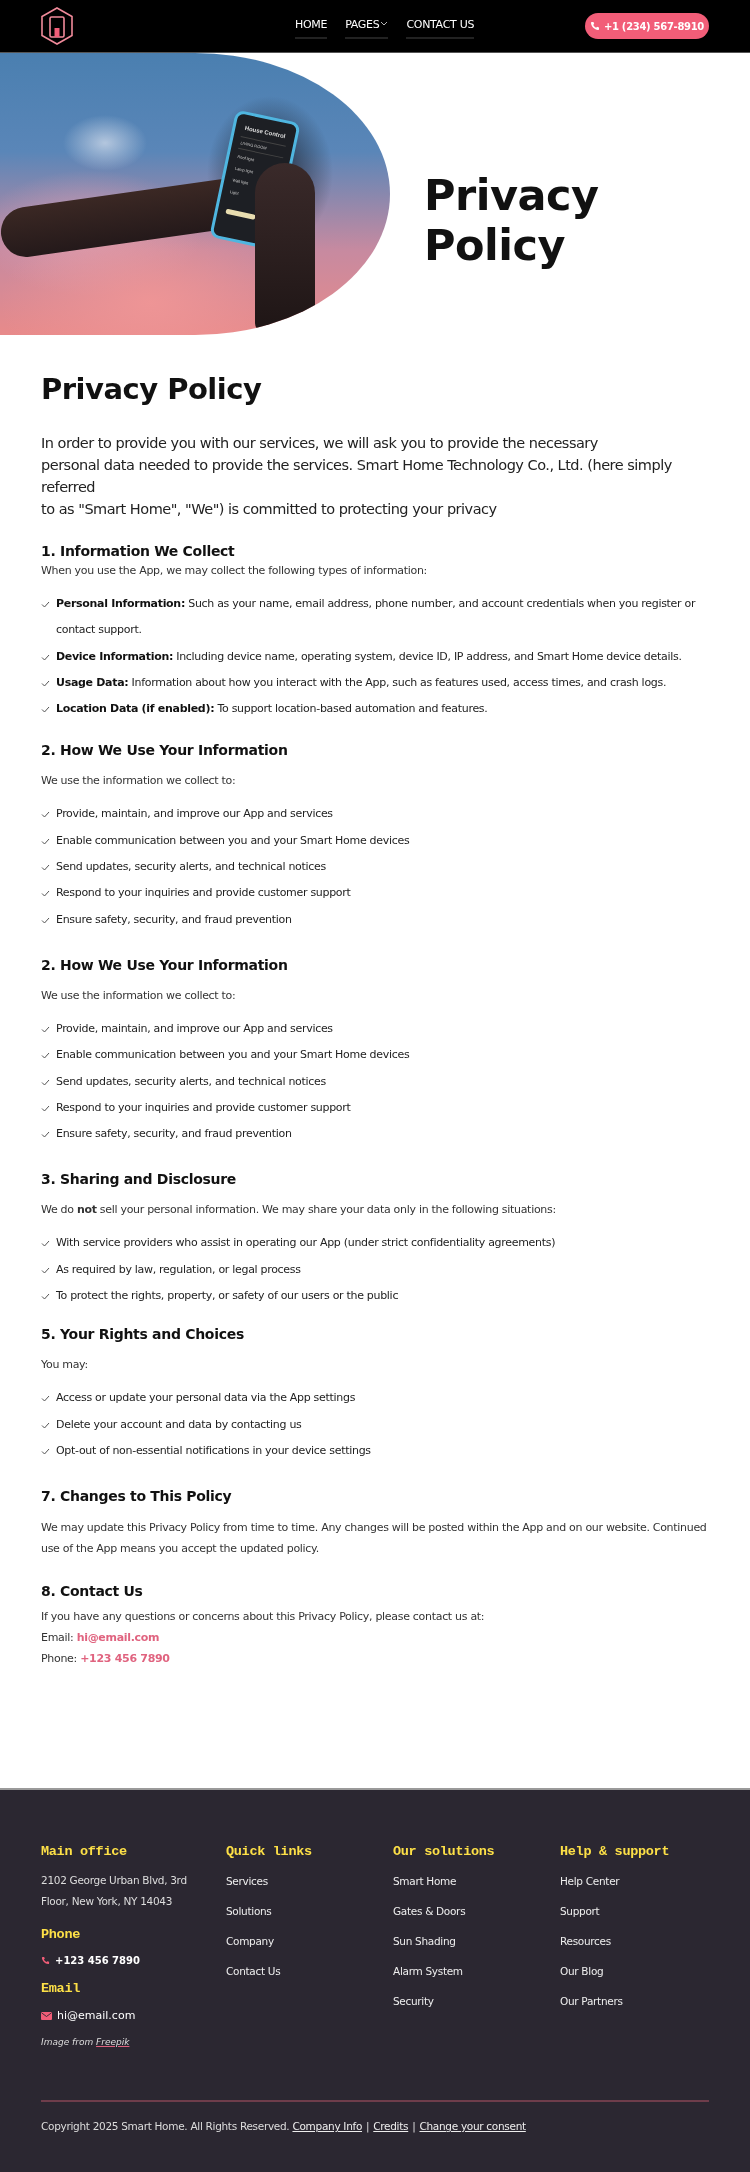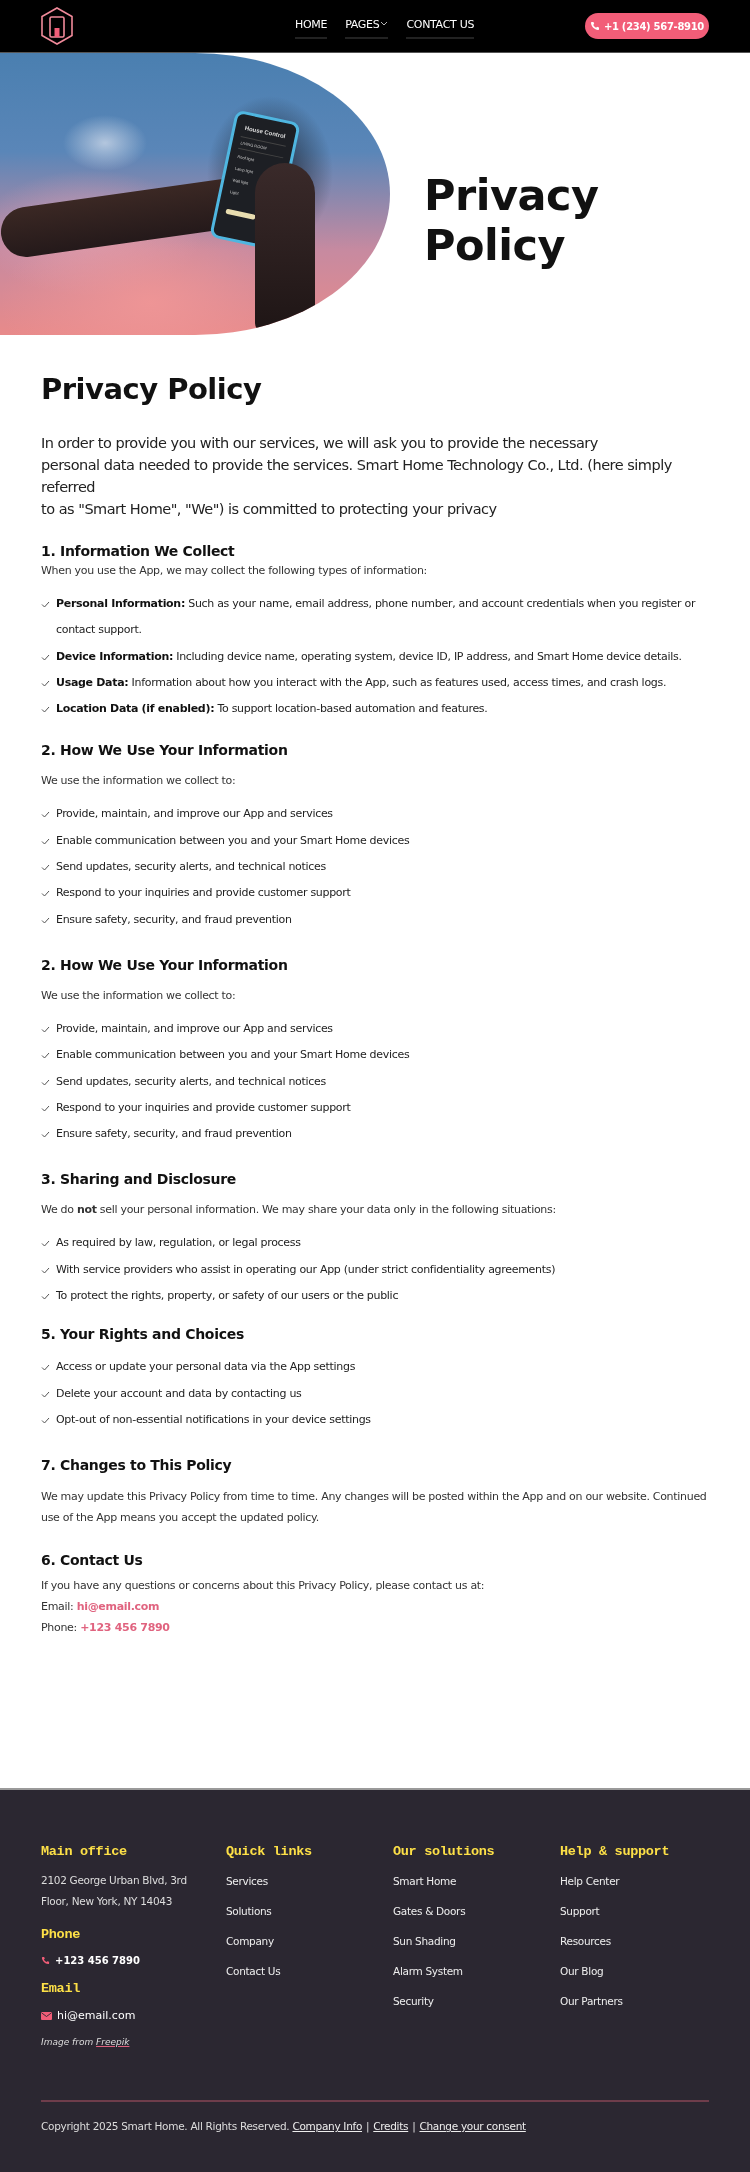--- a/index.html
+++ b/index.html
@@ -185,53 +185,54 @@
           </svg><span>Ensure safety, security, and fraud prevention</span></li>
     </ul>
   </div>
 
   <div class="sec" style="margin-top:22px">
     <h3 class="sec-h">3. Sharing and Disclosure</h3>
     <p class="sec-p" style="margin-top:11px"><span>We do </span><b>not</b><span> sell your personal information. We may share your data only in the following situations:</span></p>
     <ul class="sec-list" style="margin-top:10px">
       <li><svg class="check" viewBox="0 0 9 7">
             <polyline points="1,3.5 3.5,6 8,1" fill="none" stroke="#555" stroke-width="1"></polyline>
+          </svg><span>With service providers who assist in operating our App (under strict confidentiality agreements)</span></li>
+      <li><svg class="check" viewBox="0 0 9 7">
+            <polyline points="1,3.5 3.5,6 8,1" fill="none" stroke="#555" stroke-width="1"></polyline>
           </svg><span>As required by law, regulation, or legal process</span></li>
-      <li><svg class="check" viewBox="0 0 9 7">
-            <polyline points="1,3.5 3.5,6 8,1" fill="none" stroke="#555" stroke-width="1"></polyline>
-          </svg><span>With service providers who assist in operating our App (under strict confidentiality agreements)</span></li>
       <li><svg class="check" viewBox="0 0 9 7">
             <polyline points="1,3.5 3.5,6 8,1" fill="none" stroke="#555" stroke-width="1"></polyline>
           </svg><span>To protect the rights, property, or safety of our users or the public</span></li>
     </ul>
   </div>
 
   <div class="sec" style="margin-top:15px">
     <h3 class="sec-h">5. Your Rights and Choices</h3>
+    <p class="sec-p" style="margin-top:11px">You may:</p>
     <ul class="sec-list" style="margin-top:10px">
       <li><svg class="check" viewBox="0 0 9 7">
             <polyline points="1,3.5 3.5,6 8,1" fill="none" stroke="#555" stroke-width="1"></polyline>
           </svg><span>Access or update your personal data via the App settings</span></li>
       <li><svg class="check" viewBox="0 0 9 7">
             <polyline points="1,3.5 3.5,6 8,1" fill="none" stroke="#555" stroke-width="1"></polyline>
           </svg><span>Delete your account and data by contacting us</span></li>
       <li><svg class="check" viewBox="0 0 9 7">
             <polyline points="1,3.5 3.5,6 8,1" fill="none" stroke="#555" stroke-width="1"></polyline>
           </svg><span>Opt-out of non-essential notifications in your device settings</span></li>
     </ul>
   </div>
 
 
   <div class="sec" style="margin-top:22px">
     <h3 class="sec-h">7. Changes to This Policy</h3>
     <p class="sec-p" style="margin-top:11px; line-height:21px">We may update this Privacy Policy from time to time. Any changes will be posted within the App and on our website. Continued use of the App means you accept the updated policy.</p>
   </div>
 
   <div class="sec" style="margin-top:22px">
-    <h3 class="sec-h">6. Contact Us</h3>
+    <h3 class="sec-h">8. Contact Us</h3>
     <p class="sec-p" style="margin-top:5px; line-height:21px">If you have any questions or concerns about this Privacy Policy, please contact us at:</p>
     <p class="sec-p" style="line-height:21px"><span>Email: </span><a class="pink">hi@email.com</a></p>
     <p class="sec-p" style="line-height:21px"><span>Phone: </span><a class="pink">+123 456 7890</a></p>
   </div>
 </div>
 
 <div class="footer">
   <div class="fcol" style="left:41px; width:160px">
     <h4>Main office</h4>
     <div class="addr">

